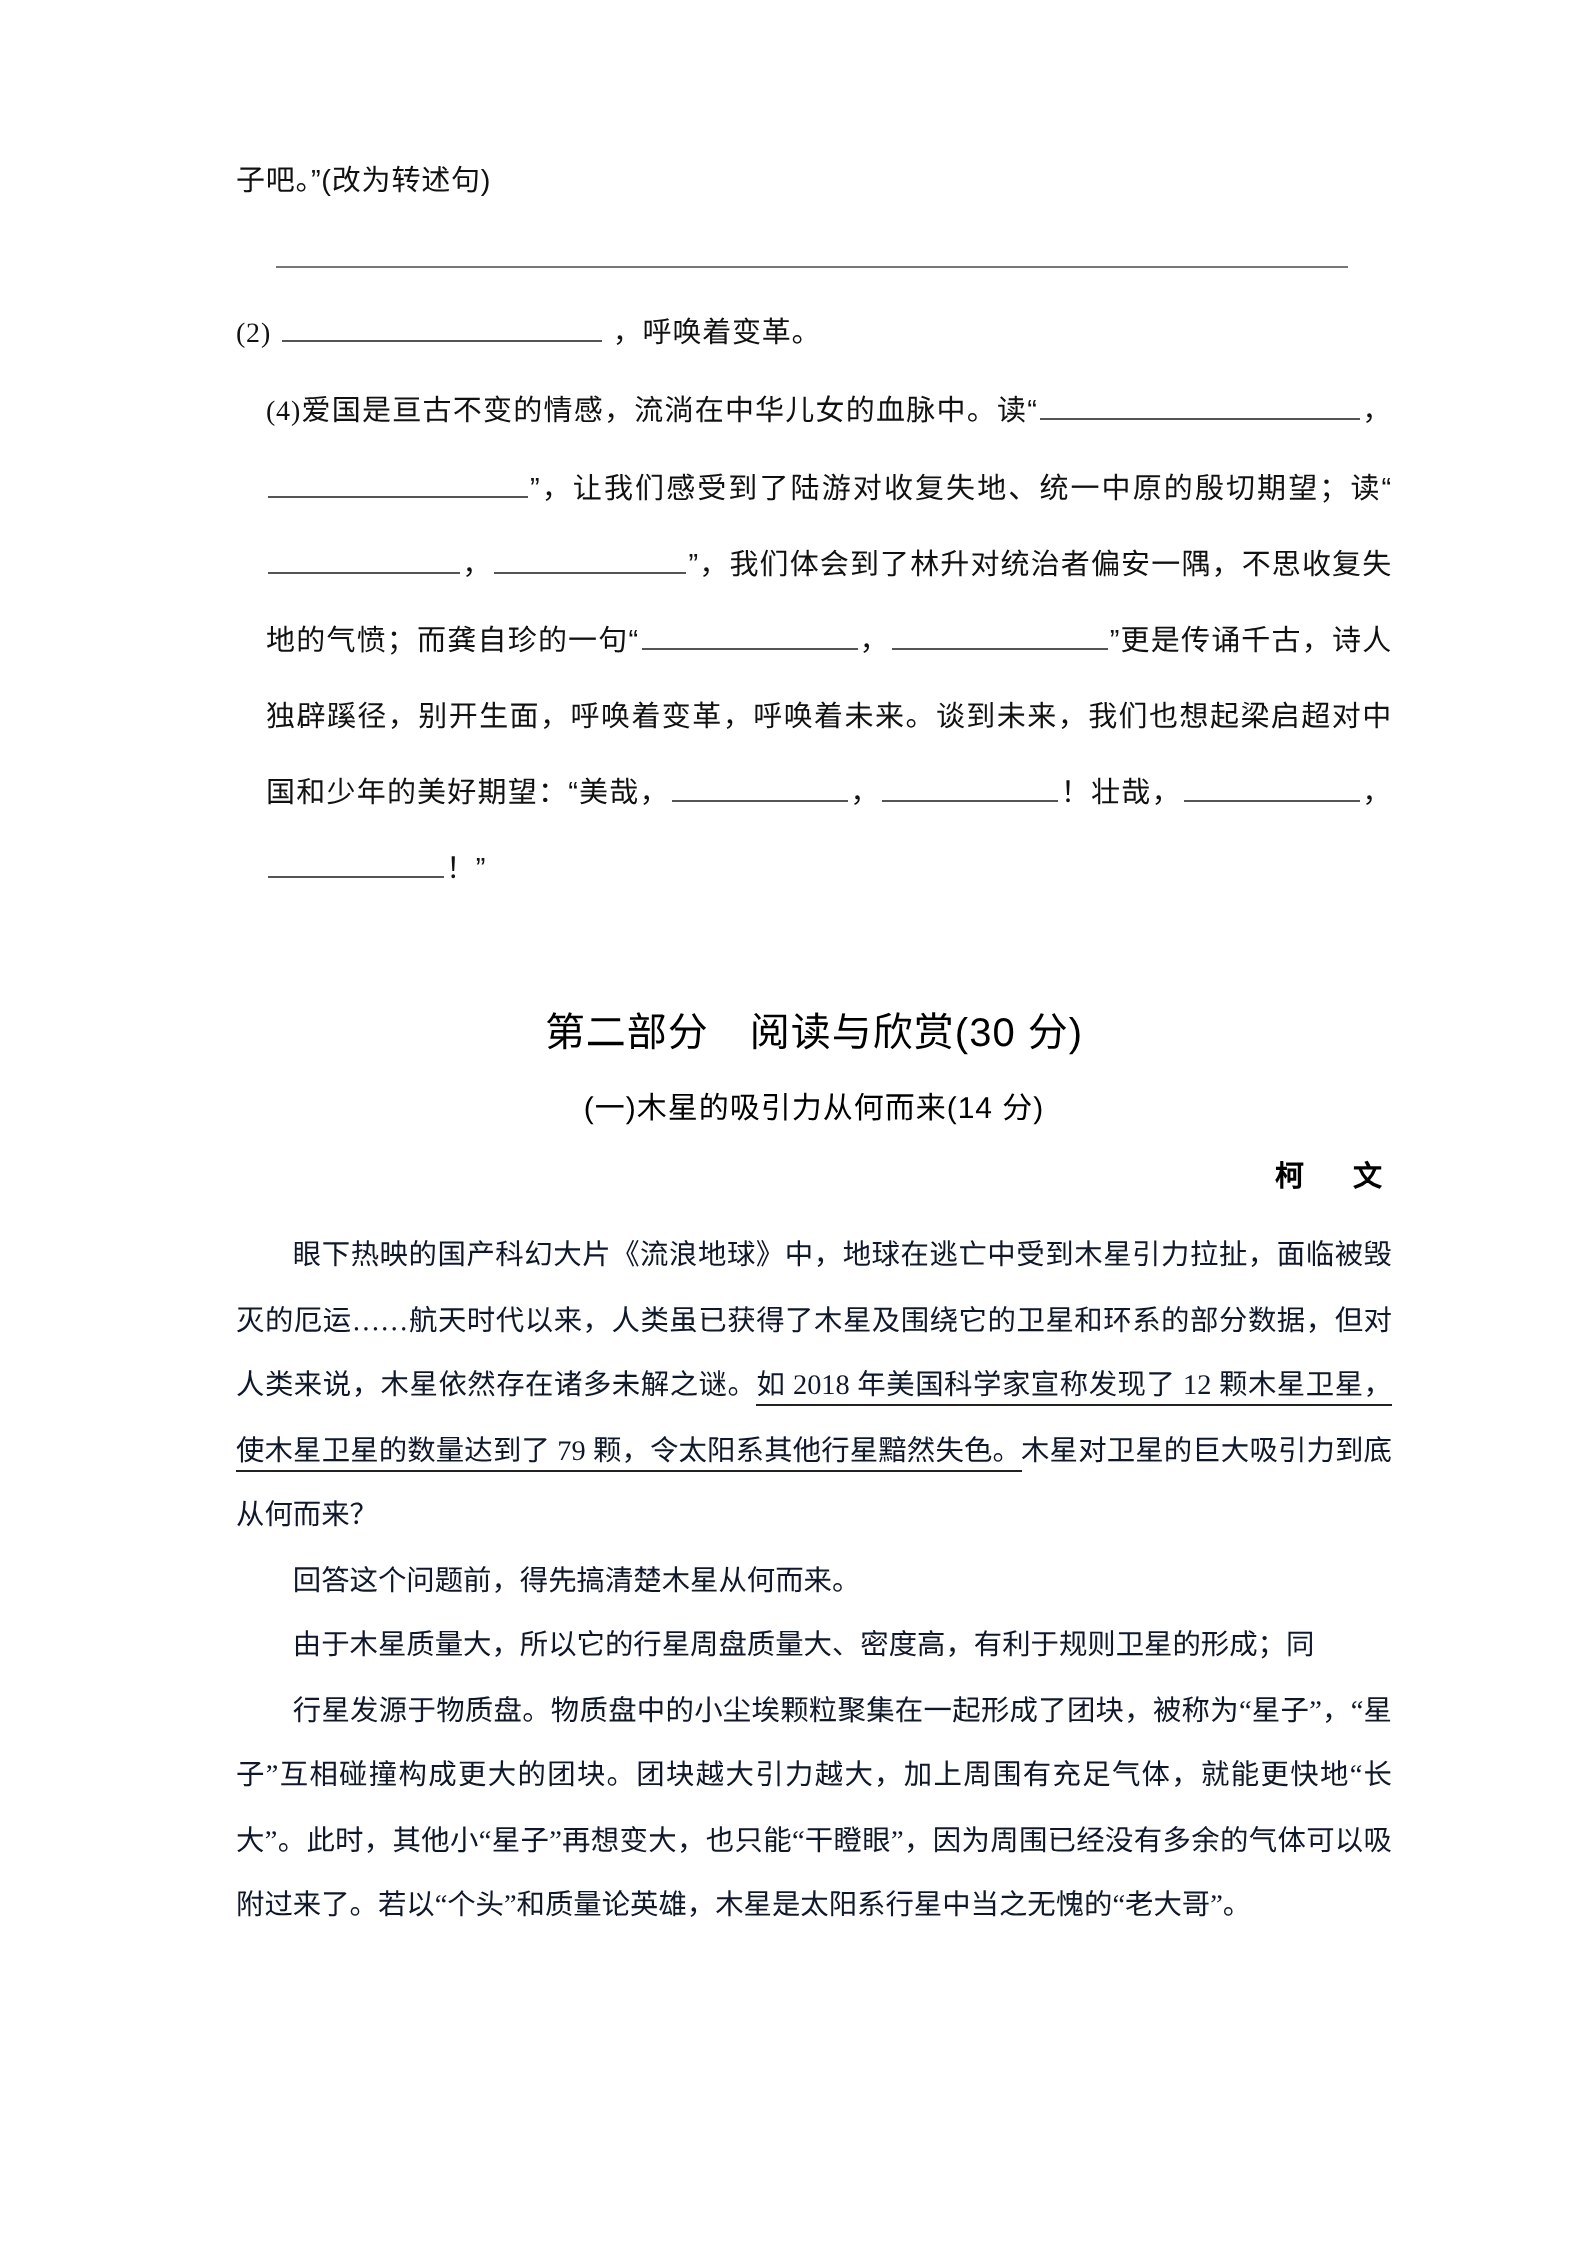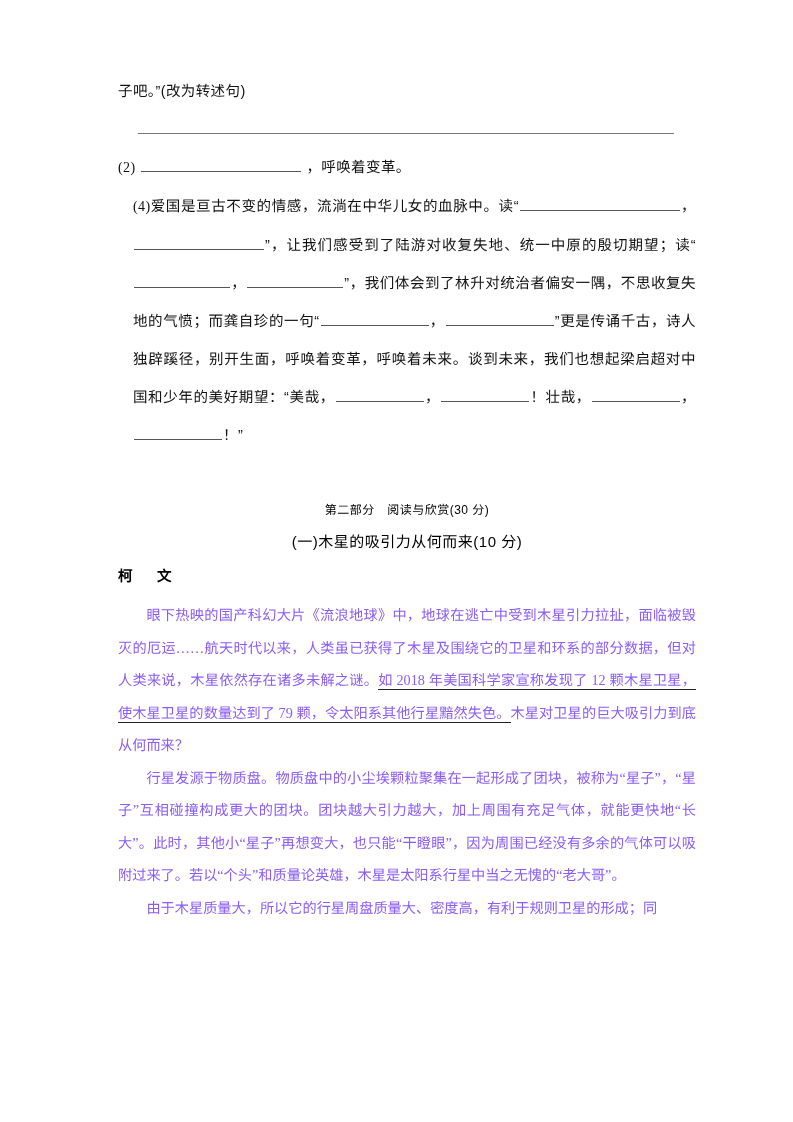--- a/index.html
+++ b/index.html
@@ -78,48 +78,48 @@
   .b-sm { width: 96px; }
   .b-xs { width: 88px; }
 
   .just { text-align: justify; text-justify: inter-ideograph; margin-left: 15px; }
 
   
   .part-title {
     margin-top: 46px;
     text-align: center;
     font-family: "Liberation Sans", "DejaVu Sans", sans-serif;
-    font-size: 12px;
+    font-size: 20px;
     letter-spacing: 0.5px;
   }
   .sec-title {
     margin-top: 13px;
     text-align: center;
     font-family: "Liberation Sans", "DejaVu Sans", sans-serif;
     font-size: 15px;
     letter-spacing: 0.5px;
   }
   .author {
     margin-top: 13px;
-    text-align: left;
+    text-align: right;
     font-family: "Liberation Serif", "DejaVu Serif", serif;
     font-weight: bold;
     font-size: 14.5px;
     letter-spacing: 5px;
   }
 
   
   .passage {
     margin-top: 14px;
     font-family: "Liberation Serif", "DejaVu Serif", serif;
     font-size: 14.2px;
     line-height: 32.5px;
     text-align: justify;
     text-justify: inter-ideograph;
-    color: #8b5cf6;
+    color: #0f172a;
   }
   .passage p {
     margin: 0;
     text-indent: 2em;
   }
   .passage .u {
     border-bottom: 1px solid #222;
     padding-bottom: 1px;
   }
 </style>
@@ -144,23 +144,24 @@
       </div>
 
 
       <div class="row just">
         <span class="q-num">(4)</span><span>爱国是亘古不变的情感，流淌在中华儿女的血脉中。读“</span><span class="blank b-xl"></span><span>，</span><span class="blank b-lg"></span><span>”，让我们感受到了陆游对收复失地、统一中原的殷切期望；读“</span><span class="blank b-sm"></span><span>，</span><span class="blank b-sm"></span><span>”，我们体会到了林升对统治者偏安一隅，不思收复失地的气愤；而龚自珍的一句“</span><span class="blank b-md"></span><span>，</span><span class="blank b-md"></span><span>”更是传诵千古，诗人独辟蹊径，别开生面，呼唤着变革，呼唤着未来。谈到未来，我们也想起梁启超对中国和少年的美好期望：“美哉，</span><span class="blank b-xs"></span><span>，</span><span class="blank b-xs"></span><span>！壮哉，</span><span class="blank b-xs"></span><span>，</span><span class="blank b-xs"></span><span>！”</span>
       </div>
 
     </div>
 
     <div class="part-title">第二部分　阅读与欣赏(30 分)</div>
-    <div class="sec-title">(一)木星的吸引力从何而来(10 分)</div>
+    <div class="sec-title">(一)木星的吸引力从何而来(14 分)</div>
     <div class="author">柯　文</div>
 
     <div class="passage">
       <p><span>眼下热映的国产科幻大片《流浪地球》中，地球在逃亡中受到木星引力拉扯，面临被毁灭的厄运……航天时代以来，人类虽已获得了木星及围绕它的卫星和环系的部分数据，但对人类来说，木星依然存在诸多未解之谜。</span><span class="u">如 2018 年美国科学家宣称发现了 12 颗木星卫星，使木星卫星的数量达到了 79 颗，令太阳系其他行星黯然失色。</span><span>木星对卫星的巨大吸引力到底从何而来？</span></p>
+      <p><span>回答这个问题前，得先搞清楚木星从何而来。</span></p>
+      <p><span>由于木星质量大，所以它的行星周盘质量大、密度高，有利于规则卫星的形成；同</span></p>
       <p><span>行星发源于物质盘。物质盘中的小尘埃颗粒聚集在一起形成了团块，被称为“星子”，“星子”互相碰撞构成更大的团块。团块越大引力越大，加上周围有充足气体，就能更快地“长大”。此时，其他小“星子”再想变大，也只能“干瞪眼”，因为周围已经没有多余的气体可以吸附过来了。若以“个头”和质量论英雄，木星是太阳系行星中当之无愧的“老大哥”。</span></p>
-      <p><span>由于木星质量大，所以它的行星周盘质量大、密度高，有利于规则卫星的形成；同</span></p>
     </div>
 
   </div>
 </div>
 
 </body></html>

